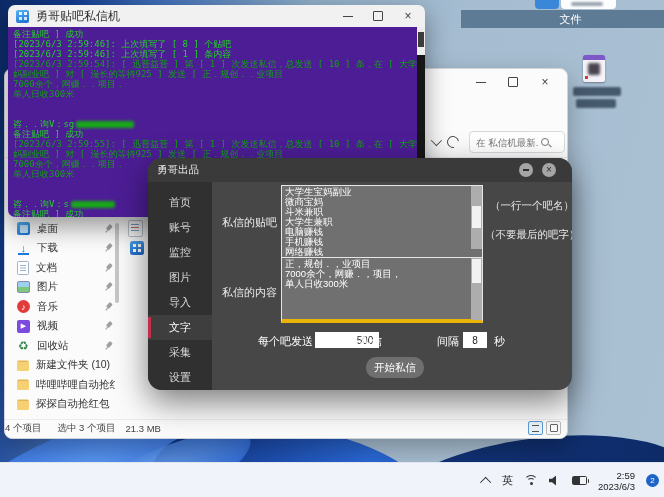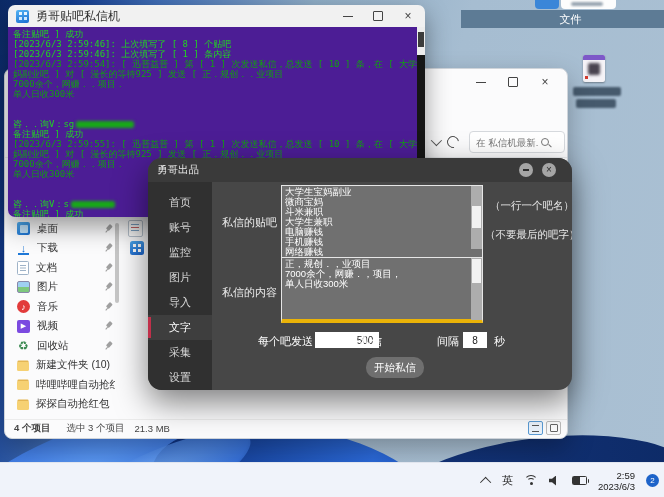--- a/index.html
+++ b/index.html
@@ -78,21 +78,21 @@
      linear-gradient(#fff,#fff) left bottom/3px 3px no-repeat,
      linear-gradient(#fff,#fff) right bottom/3px 3px no-repeat;}
   .exp-scrollbar{position:absolute;left:110px;top:152px;width:5px;height:168px;}
   .exp-thumb{position:absolute;left:0;top:2px;width:4px;height:80px;background:#c6c6c6;border-radius:2px;}
   .exp-files{position:absolute;left:120px;top:150px;width:30px;}
   .file-doc{position:absolute;left:3px;top:1px;width:13px;height:15px;background:#fff;border:1px solid #b9c4cf;border-radius:2px;}
   .file-doc::after{content:"";position:absolute;left:2px;top:3px;width:8px;height:1px;background:#7fa6c8;box-shadow:0 3px 0 #c66,0 6px 0 #7fa6c8;}
   .file-app{position:absolute;left:5px;top:22px;width:14px;height:14px;}
   .exp-status{position:absolute;left:0;bottom:1px;width:100%;height:17px;border-top:1px solid #ececec;
     display:flex;align-items:center;font-size:9.5px;color:#444;}
-  .exp-status .s1{margin-left:9px;font-weight:bold;}
+  .exp-status .s1{}
   .exp-status .s2{margin-left:16px;}
   .exp-status .s3{margin-left:10px;}
   .viewtoggles{position:absolute;right:6px;bottom:3px;display:flex;gap:3px;}
   .vt{width:13px;height:12px;border-radius:2px;display:flex;align-items:center;justify-content:center;}
   .vt-list{border:1px solid #5a9bd4;background:#eaf2fb;}
   .vt-list i{width:7px;height:5px;border-top:1px solid #555;border-bottom:1px solid #555;}
   .vt-icons{border:1px solid #bbb;}
   .vt-icons i{width:6px;height:6px;border:1px solid #666;border-radius:1px;}
   
   .terminal{position:absolute;left:8px;top:5px;width:417px;height:212px;border-radius:7px;overflow:hidden;

